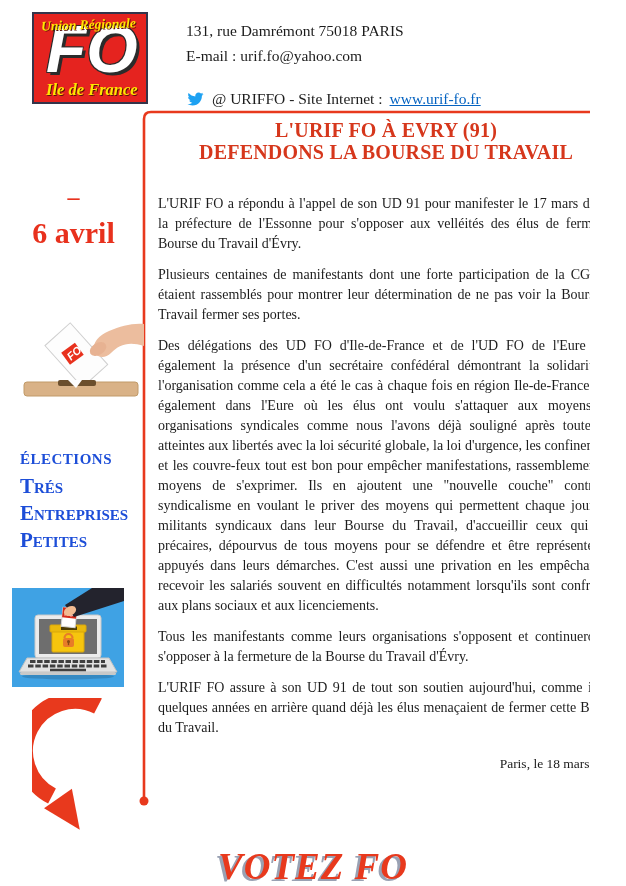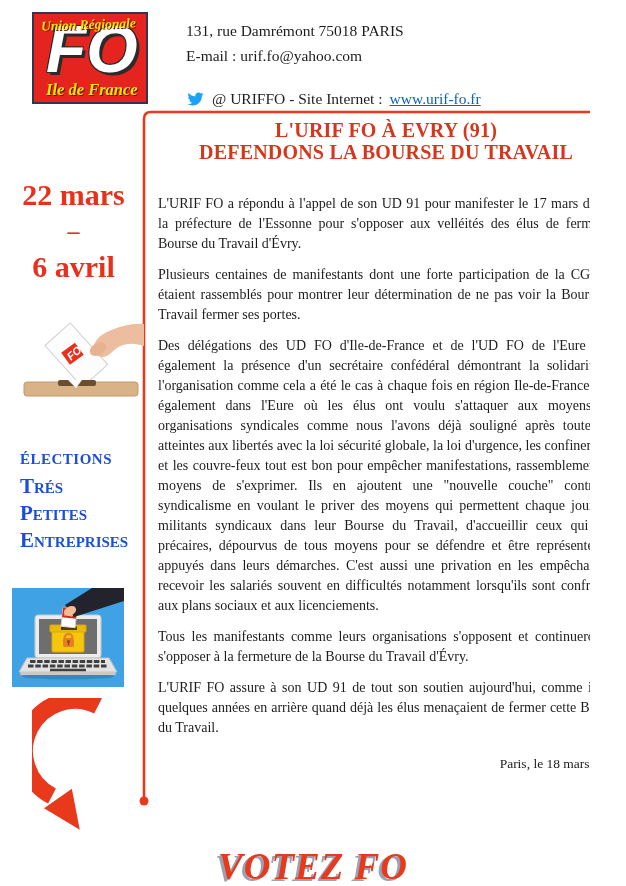--- a/index.html
+++ b/index.html
@@ -83,21 +83,20 @@
     <circle cx="615.5" cy="112" r="4.5" fill="#e8391d"></circle>
     <circle cx="144" cy="801" r="4.5" fill="#e8391d"></circle>
   </svg>
 
   <div class="title">
     <div>L'URIF FO À EVRY (91)</div>
     <div>DEFENDONS LA BOURSE DU TRAVAIL</div>
   </div>
 
   <div class="dates">
-    <div class="big">22 mars</div>
     <div class="sep">–</div>
     <div class="big">6 avril</div>
   </div>
 
   <div class="ballot-photo">
     <svg viewBox="0 0 128 96" width="100%" height="100%">
       <g transform="rotate(-42 63 42)">
         <rect x="46" y="10" width="34" height="56" fill="#fdfdfd" stroke="#cfcfcf" stroke-width="1"></rect>
         <rect x="52.5" y="27" width="17" height="15" fill="#e8311d" transform="rotate(6 61 34)"></rect>
         <text x="55" y="39" font-size="11" font-weight="bold" font-style="italic" fill="#ffffff" font-family="Liberation Sans, sans-serif">FO</text>
@@ -110,22 +109,22 @@
         <rect x="8" y="66" width="114" height="14" rx="3" fill="#d9b287" stroke="#c19a68" stroke-width="1"></rect>
         <rect x="42" y="64" width="38" height="6" rx="2" fill="#6b4f2d"></rect>
         <path d="M52,64 L66,64 L60,72 Z" fill="#fdfdfd"></path>
       </g>
     </svg>
   </div>
 
   <div class="election-label">
     <div class="el first">ÉLECTIONS</div>
     <div class="el">Trés</div>
+    <div class="el">Entreprises</div>
     <div class="el">Petites</div>
-    <div class="el">Entreprises</div>
   </div>
 
   <div class="evote">
     <svg viewBox="0 0 112 99" width="100%" height="100%">
       <rect x="0" y="0" width="112" height="99" fill="#3fa2e4"></rect>
       <ellipse cx="56" cy="88.5" rx="46" ry="3" fill="rgba(0,0,0,0.15)"></ellipse>
       <g>
         <rect x="23" y="27" width="66" height="43" rx="3" fill="#ececec" stroke="#c9c9c9"></rect>
         <rect x="27" y="31" width="58" height="35" fill="#6e6e6e"></rect>
         <path d="M15,70 L97,70 L105,84 L7,84 Z" fill="#e3e3e3" stroke="#c2c2c2"></path>

